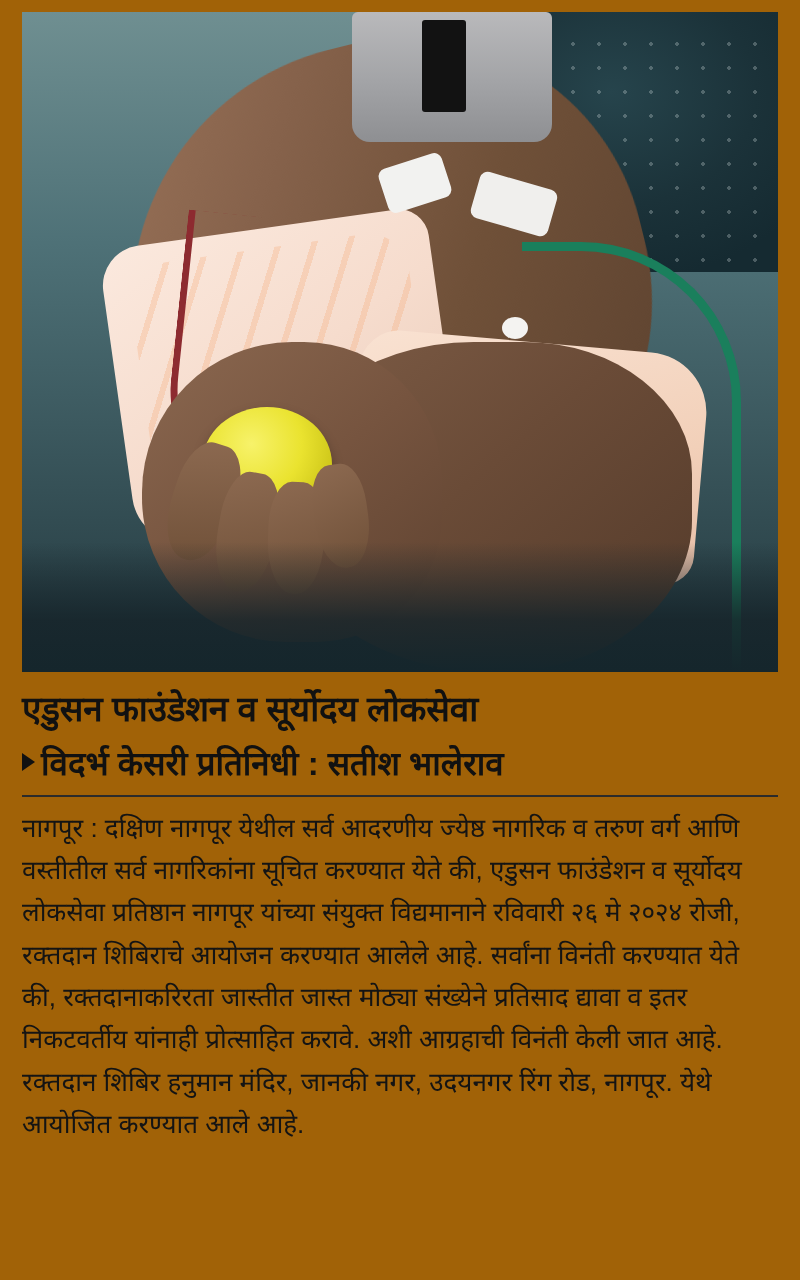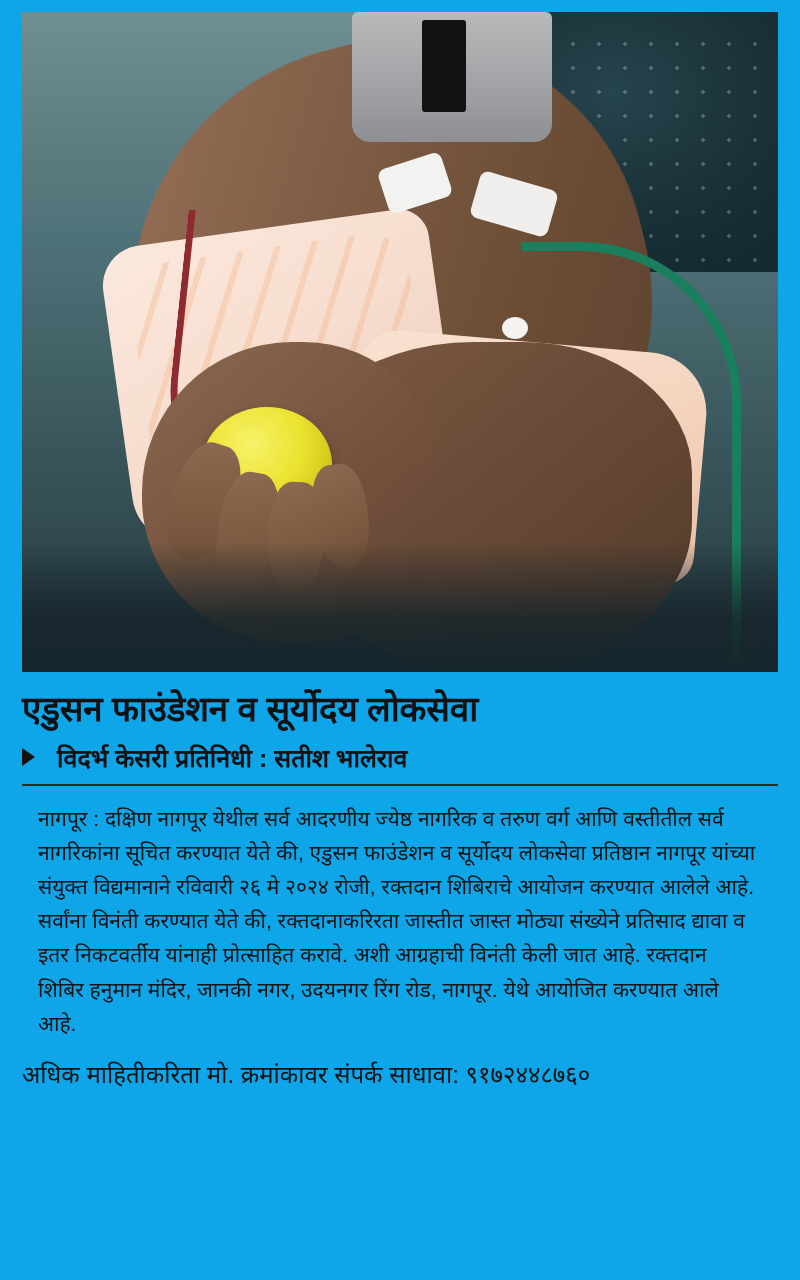--- a/index.html
+++ b/index.html
@@ -10,21 +10,21 @@
   body {
     width: 800px;
     height: 1280px;
     font-family: "Liberation Sans", sans-serif;
     overflow: hidden;
   }
   .page {
     position: relative;
     width: 800px;
     height: 1280px;
-    background: #0ea5e9;
+    background: #a16207;
     box-sizing: border-box;
   }
   
   .photo-wrap {
     position: absolute;
     left: 22px;
     top: 12px;
     width: 756px;
     height: 660px;
     overflow: hidden;
@@ -203,47 +203,47 @@
     font-weight: bold;
     color: #111111;
     font-size: 35px;
     line-height: 1.30;
     letter-spacing: -0.2px;
     margin: 0 0 8px 0;
   }
   .byline {
     display: flex;
     align-items: center;
-    gap: 22px;
+    gap: 6px;
     font-weight: bold;
     color: #111111;
-    font-size: 25px;
+    font-size: 33px;
     margin: 6px 0 10px 0;
   }
   .byline .tri {
     display: inline-block;
     width: 0; height: 0;
     border-top: 9px solid transparent;
     border-bottom: 9px solid transparent;
     border-left: 13px solid #111111;
     flex: none;
   }
   .rule {
     height: 2px;
     background: #2b2b2b;
     width: 100%;
     margin: 4px 0 10px 0;
   }
   .body-text {
     font-family: "Liberation Sans", sans-serif;
     color: #141414;
-    font-size: 21px;
+    font-size: 26px;
     line-height: 1.63;
     text-align: left;
-    margin: 16px;
+    margin: 0;
     padding-right: 4px;
   }
   .contact-line {
     font-family: "Liberation Sans", sans-serif;
     color: #141414;
     font-size: 24px;
     line-height: 1.5;
     margin-top: 8px;
   }
 </style>
@@ -286,16 +286,15 @@
 
     <div class="byline">
       <span class="tri"></span>
       <span>विदर्भ केसरी प्रतिनिधी :  सतीश भालेराव</span>
     </div>
 
     <div class="rule"></div>
 
     <p class="body-text">नागपूर : दक्षिण नागपूर येथील सर्व आदरणीय ज्येष्ठ नागरिक व तरुण वर्ग आणि वस्तीतील सर्व नागरिकांना सूचित करण्यात येते की, एडुसन फाउंडेशन व सूर्योदय लोकसेवा प्रतिष्ठान नागपूर यांच्या संयुक्त विद्यमानाने रविवारी २६ मे २०२४ रोजी, रक्तदान शिबिराचे आयोजन करण्यात आलेले आहे. सर्वांना विनंती करण्यात येते की, रक्तदानाकरिरता जास्तीत जास्त मोठ्या संख्येने प्रतिसाद द्यावा व इतर निकटवर्तीय यांनाही प्रोत्साहित करावे. अशी आग्रहाची विनंती केली जात आहे. रक्तदान शिबिर हनुमान मंदिर, जानकी नगर, उदयनगर रिंग रोड, नागपूर. येथे आयोजित करण्यात आले आहे.</p>
 
-    <p class="contact-line">अधिक माहितीकरिता मो. क्रमांकावर संपर्क साधावा: ९१७२४४८७६०</p>
   </div>
 
 </div>
 
 </body></html>

